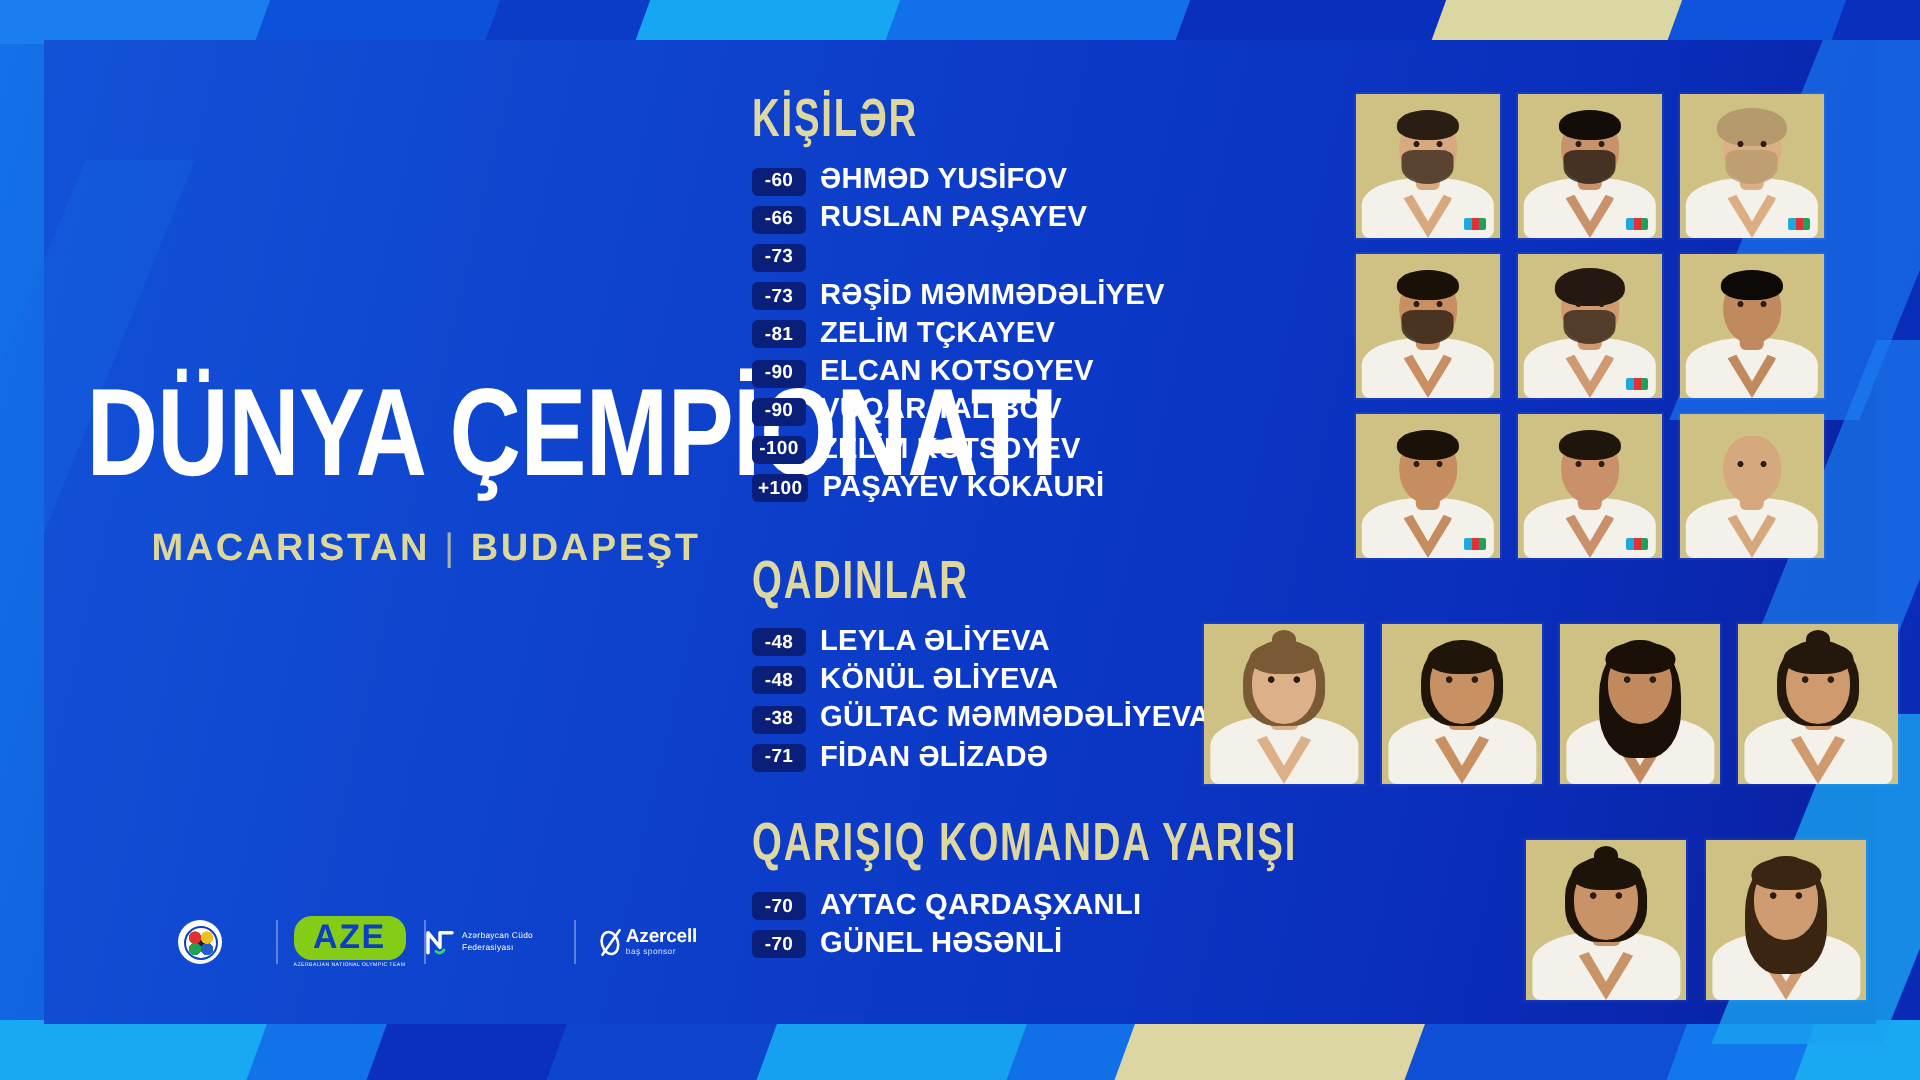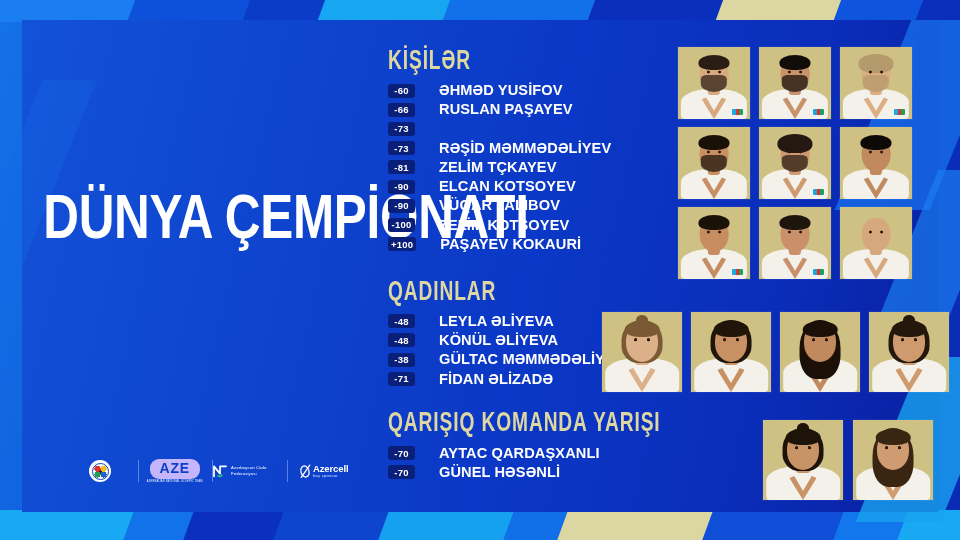--- a/index.html
+++ b/index.html
@@ -81,52 +81,52 @@
     background:
       radial-gradient(circle at 30% 32%, #e03030 0 3px, transparent 3.2px),
       radial-gradient(circle at 70% 32%, #f0c020 0 3px, transparent 3.2px),
       radial-gradient(circle at 30% 70%, #20a050 0 3px, transparent 3.2px),
       radial-gradient(circle at 70% 70%, #2060c8 0 3px, transparent 3.2px),
       radial-gradient(circle at 50% 50%, #222 0 3px, transparent 3.2px),
       #ffffff;
     border:1.4px solid #0b3fc4;
   }
   .aze-pill {
-    background:#c4b5fd; color:#0b3fc4; border-radius:9px;
-    font-size:14px; font-weight:bold; letter-spacing:0.8px;
+    background:#84cc16; color:#0b3fc4; border-radius:9px;
+    font-size:17px; font-weight:bold; letter-spacing:0.8px;
     padding:2px 10px 2px 10px; line-height:1.1;
   }
   .aze-wrap { display:flex; flex-direction:column; align-items:center; gap:1px; }
   .aze-sub { color:#ffffff; font-size:2.6px; letter-spacing:.2px; line-height:1.25; text-align:center; opacity:.95; }
   .fed-wrap { display:flex; align-items:center; gap:3px; }
   .fed-mark { width:16px; height:16px; flex:none; }
   .fed-txt { color:#fff; font-size:4.2px; line-height:1.35; letter-spacing:.15px; }
   .cell-wrap { display:flex; align-items:center; gap:1px; }
   .cell-mark { width:13px; height:15px; flex:none; }
   .cell-txt { display:flex; flex-direction:column; line-height:1; }
   .cell-name { color:#fff; font-size:9.5px; font-weight:bold; letter-spacing:-.1px; }
   .cell-sub { color:#cfe0ff; font-size:4.2px; letter-spacing:.2px; margin-top:1px; }
 
   
-  #roster { position:absolute; left:388px; top:48px; width:300px; z-index:9; }
+  #roster { position:absolute; left:376px; top:48px; width:300px; z-index:9; }
   .sec { margin-bottom:0; }
   .sec-head {
     color:#ded8a0; font-weight:bold; font-size:24px;
     letter-spacing:1.1px; line-height:1;
     transform:scaleX(0.80) scaleY(1.12); transform-origin:left center;
     white-space:nowrap;
   }
   .rows { margin-top:9px; }
   .row { display:flex; align-items:center; height:19.2px; }
   .wbadge {
     background:#0a1f7a; color:#ffffff;
     font-size:9.5px; font-weight:bold; letter-spacing:.2px;
     border-radius:3px; min-width:27px; height:14px;
     display:flex; align-items:center; justify-content:center;
-    padding:0 3px; margin-right:24px; flex:none;
+    padding:0 3px; margin-right:7px; flex:none;
     text-align:left;
   }
   .aname {
     color:#ffffff; font-size:14.6px; font-weight:bold;
     letter-spacing:.1px; line-height:1; white-space:nowrap;
   }
   .sec-gap-w { height:25px; }
   .sec-gap-m { height:22px; }
 
   
@@ -200,20 +200,23 @@
   <div class="panel">
     <div class="rt-shape" style="right:-30px;top:0px;width:95px;height:190px;background:#1668e6;opacity:.85;"></div>
     <div class="rt-shape" style="right:-40px;top:150px;width:70px;height:150px;background:#1b7cf0;opacity:.7;"></div>
     <div class="rt-shape" style="right:-36px;bottom:-10px;width:85px;height:165px;background:#19a2f0;opacity:.8;"></div>
     <div class="rt-shape" style="left:-28px;top:60px;width:55px;height:240px;background:#1668e6;opacity:.35;"></div>
   </div>
 </div>
 
 <div id="titleblock">
   <div class="t-main">DÜNYA ÇEMPİONATI</div>
+  <div class="t-venue">
+    <span>MACARISTAN</span><span class="sep">|</span><span>BUDAPEŞT</span>
+  </div>
 </div>
 
 <div id="logobar">
 
   <div class="logo-cell">
     <div class="noc-seal"></div>
   </div>
 
   <div class="logo-cell">
     <div class="aze-wrap">

